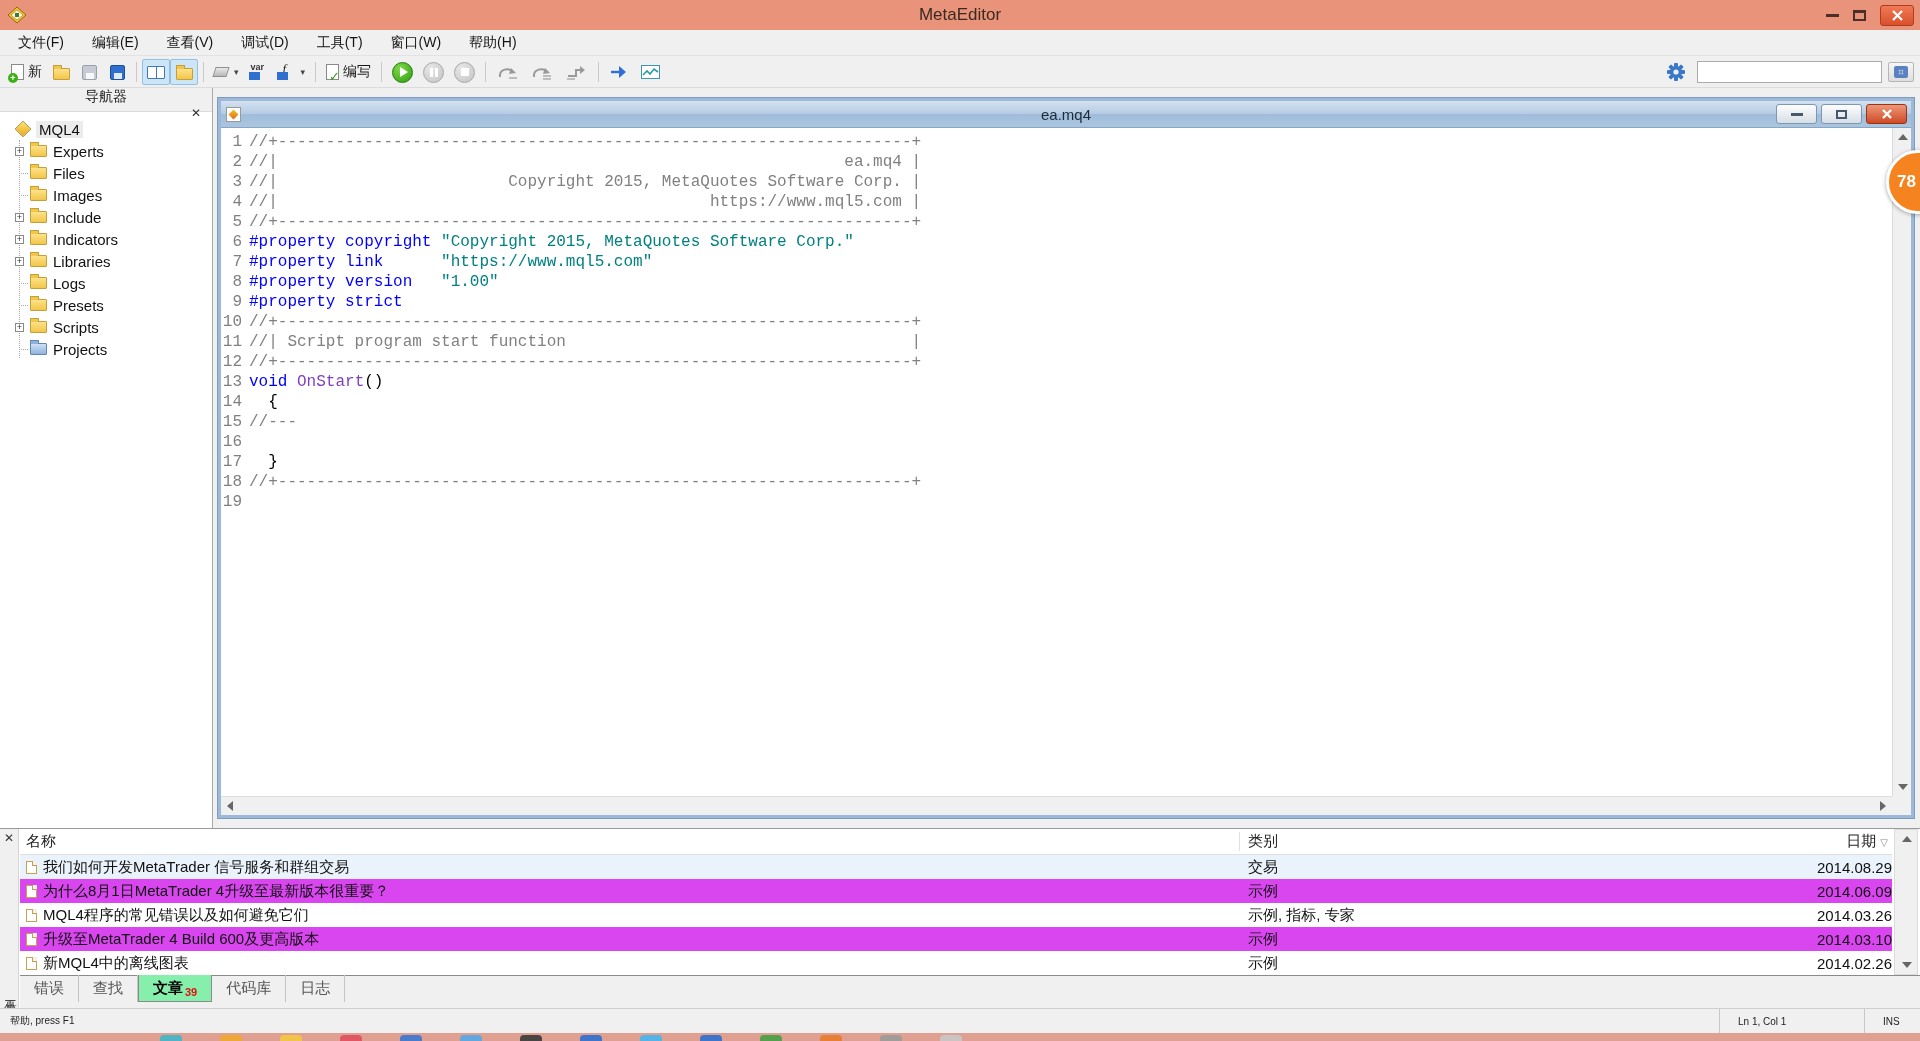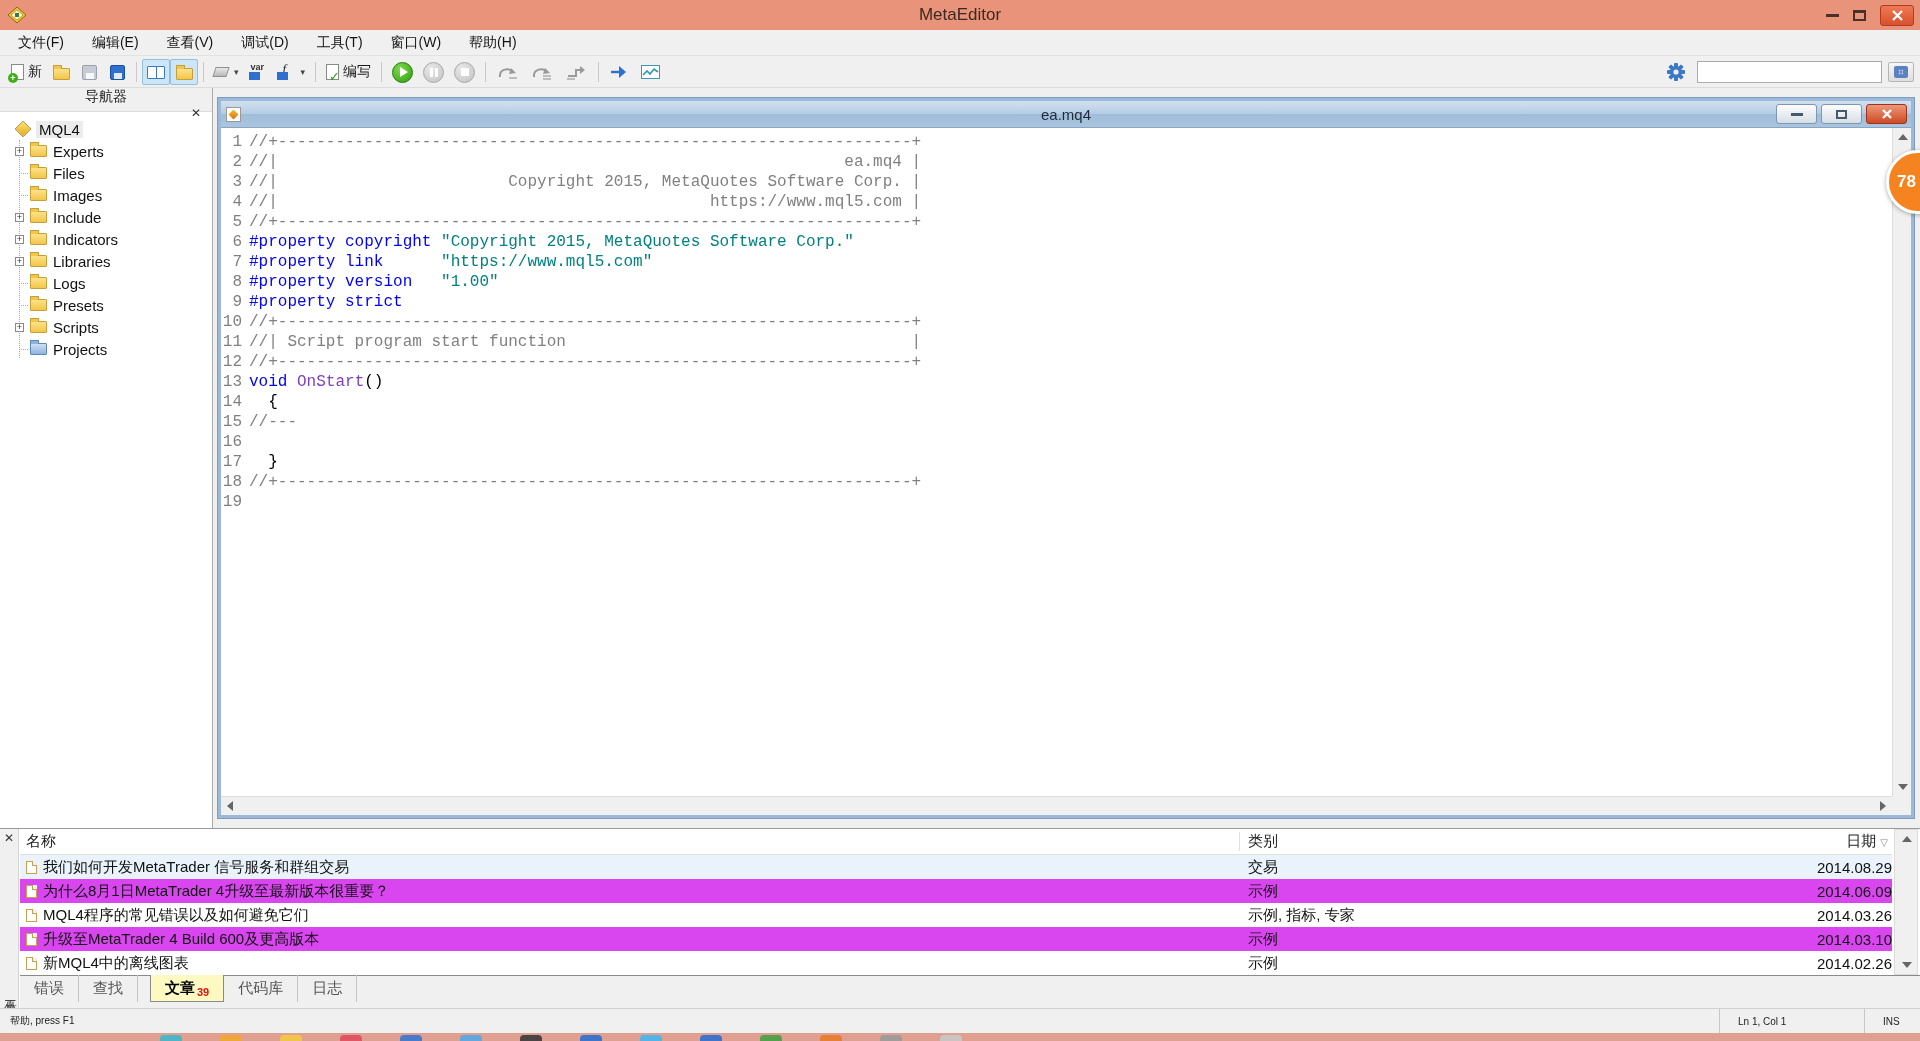--- a/index.html
+++ b/index.html
@@ -121,21 +121,21 @@
   .td-name { width:1220px; padding-left:6px; display:flex; align-items:center; gap:6px; overflow:hidden; white-space:nowrap; }
   .td-cat { width:512px; padding-left:8px; }
   .td-date { flex:1; text-align:right; }
   .doc-ic { width:11px; height:13px; background:#fff; border:1px solid #c8a050; flex:none; position:relative; }
   .doc-ic::after { content:""; position:absolute; right:-1px; top:-1px; width:4px; height:4px; background:#f0f0f0; border-left:1px solid #c8a050; border-bottom:1px solid #c8a050; }
   .tb-scroll { position:absolute; right:2px; top:0; width:24px; height:146px; background:#f0f0f0; border:1px solid #dcdcdc; }
   .tb-scroll .arr.up { left:7px; }
   .tb-scroll .arr.down { left:7px; }
   .tabsbar { position:absolute; left:20px; right:0; top:146px; height:34px; background:#f0f0f0; border-top:1px solid #8a8a8a; }
   .tab { position:relative; top:-1px; display:inline-flex; align-items:flex-start; height:27px; padding:4px 14px 0; font-size:15px; color:#555; border-right:1px solid #c4c4c4; }
-  .tab.active { background:#fef9c3; color:#000; border:1px solid #8a8a8a; border-top:none; font-weight:bold;margin-left:12px; }
+  .tab.active { background:#86efac; color:#000; border:1px solid #8a8a8a; border-top:none; font-weight:bold; }
   .tab .badge { color:#e01010; font-size:11px; font-weight:bold; margin-left:2px; margin-top:7px;text-align:right; }
 
   
   .statusbar { position:absolute; left:0; top:1008px; width:1920px; height:25px; background:#f0f0f0; border-top:1px solid #d0d0d0; display:flex; align-items:center; font-size:10px; color:#222; }
   .sb-help { padding-left:10px; flex:1; }
   .sb-cell { border-left:1px solid #c8c8c8; height:100%; display:flex; align-items:center; padding:0 18px; }
   .sb-cell.pos { width:145px; }
   .sb-cell.ins { width:56px; }
 
   

